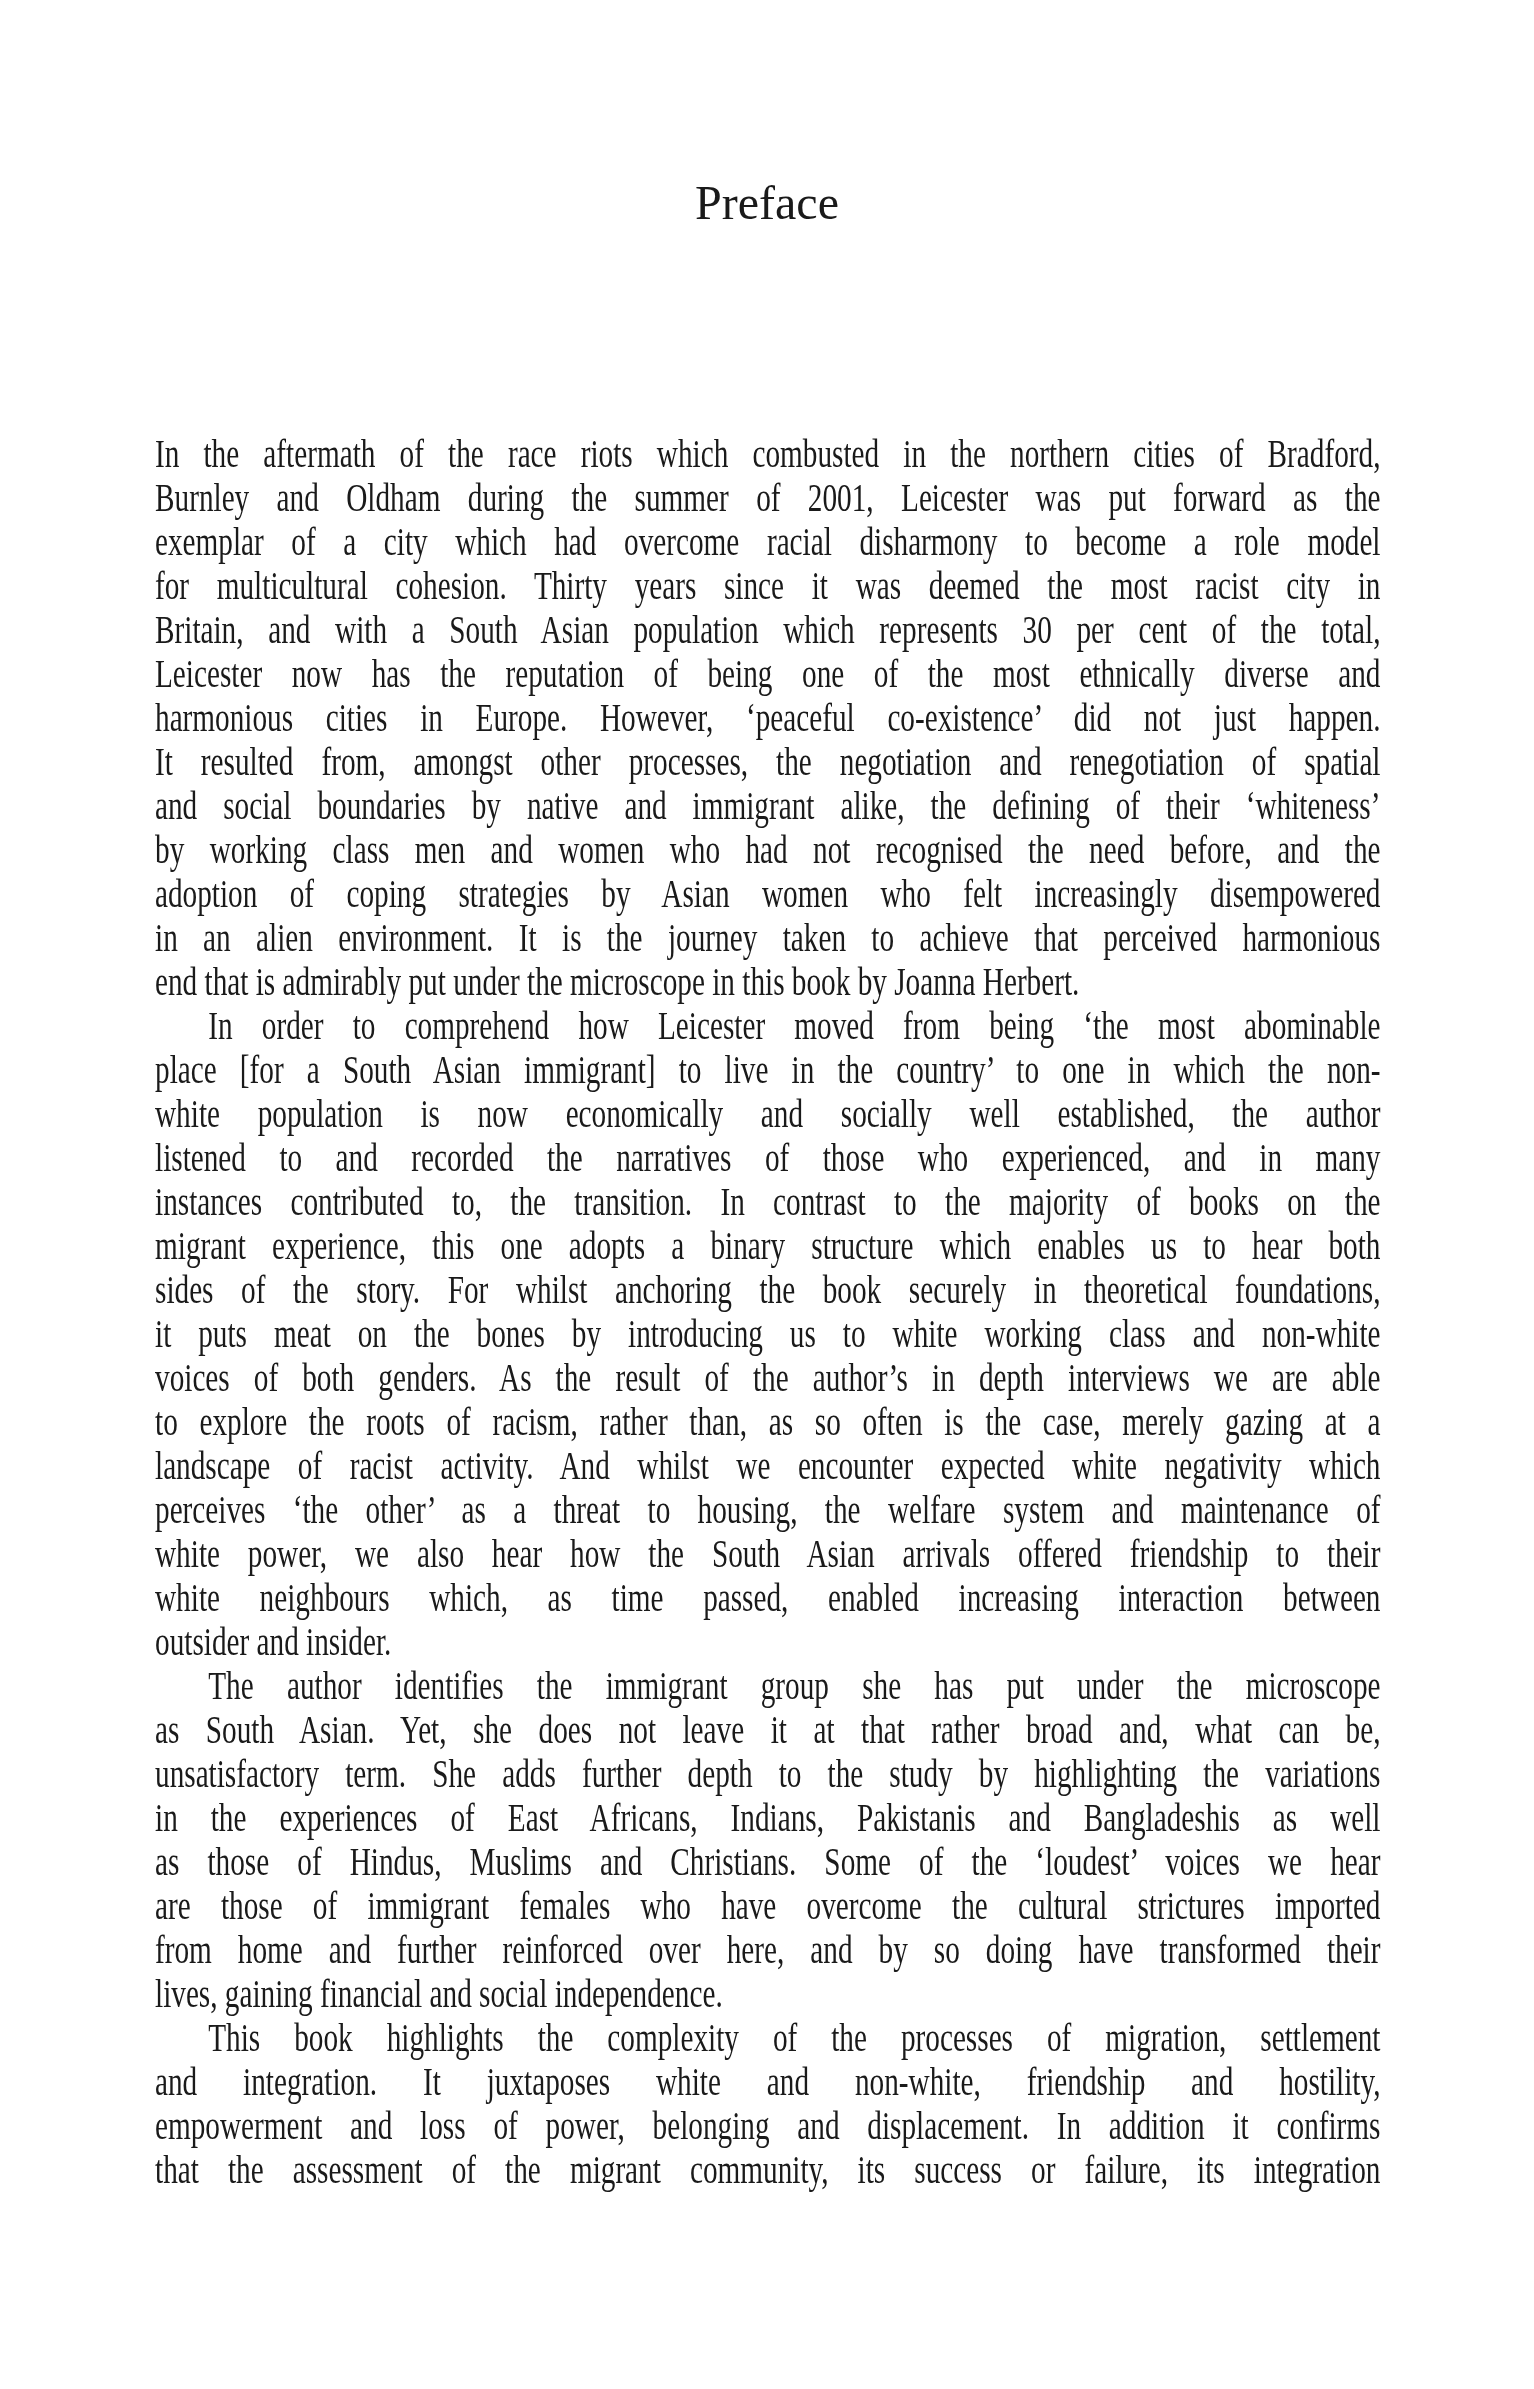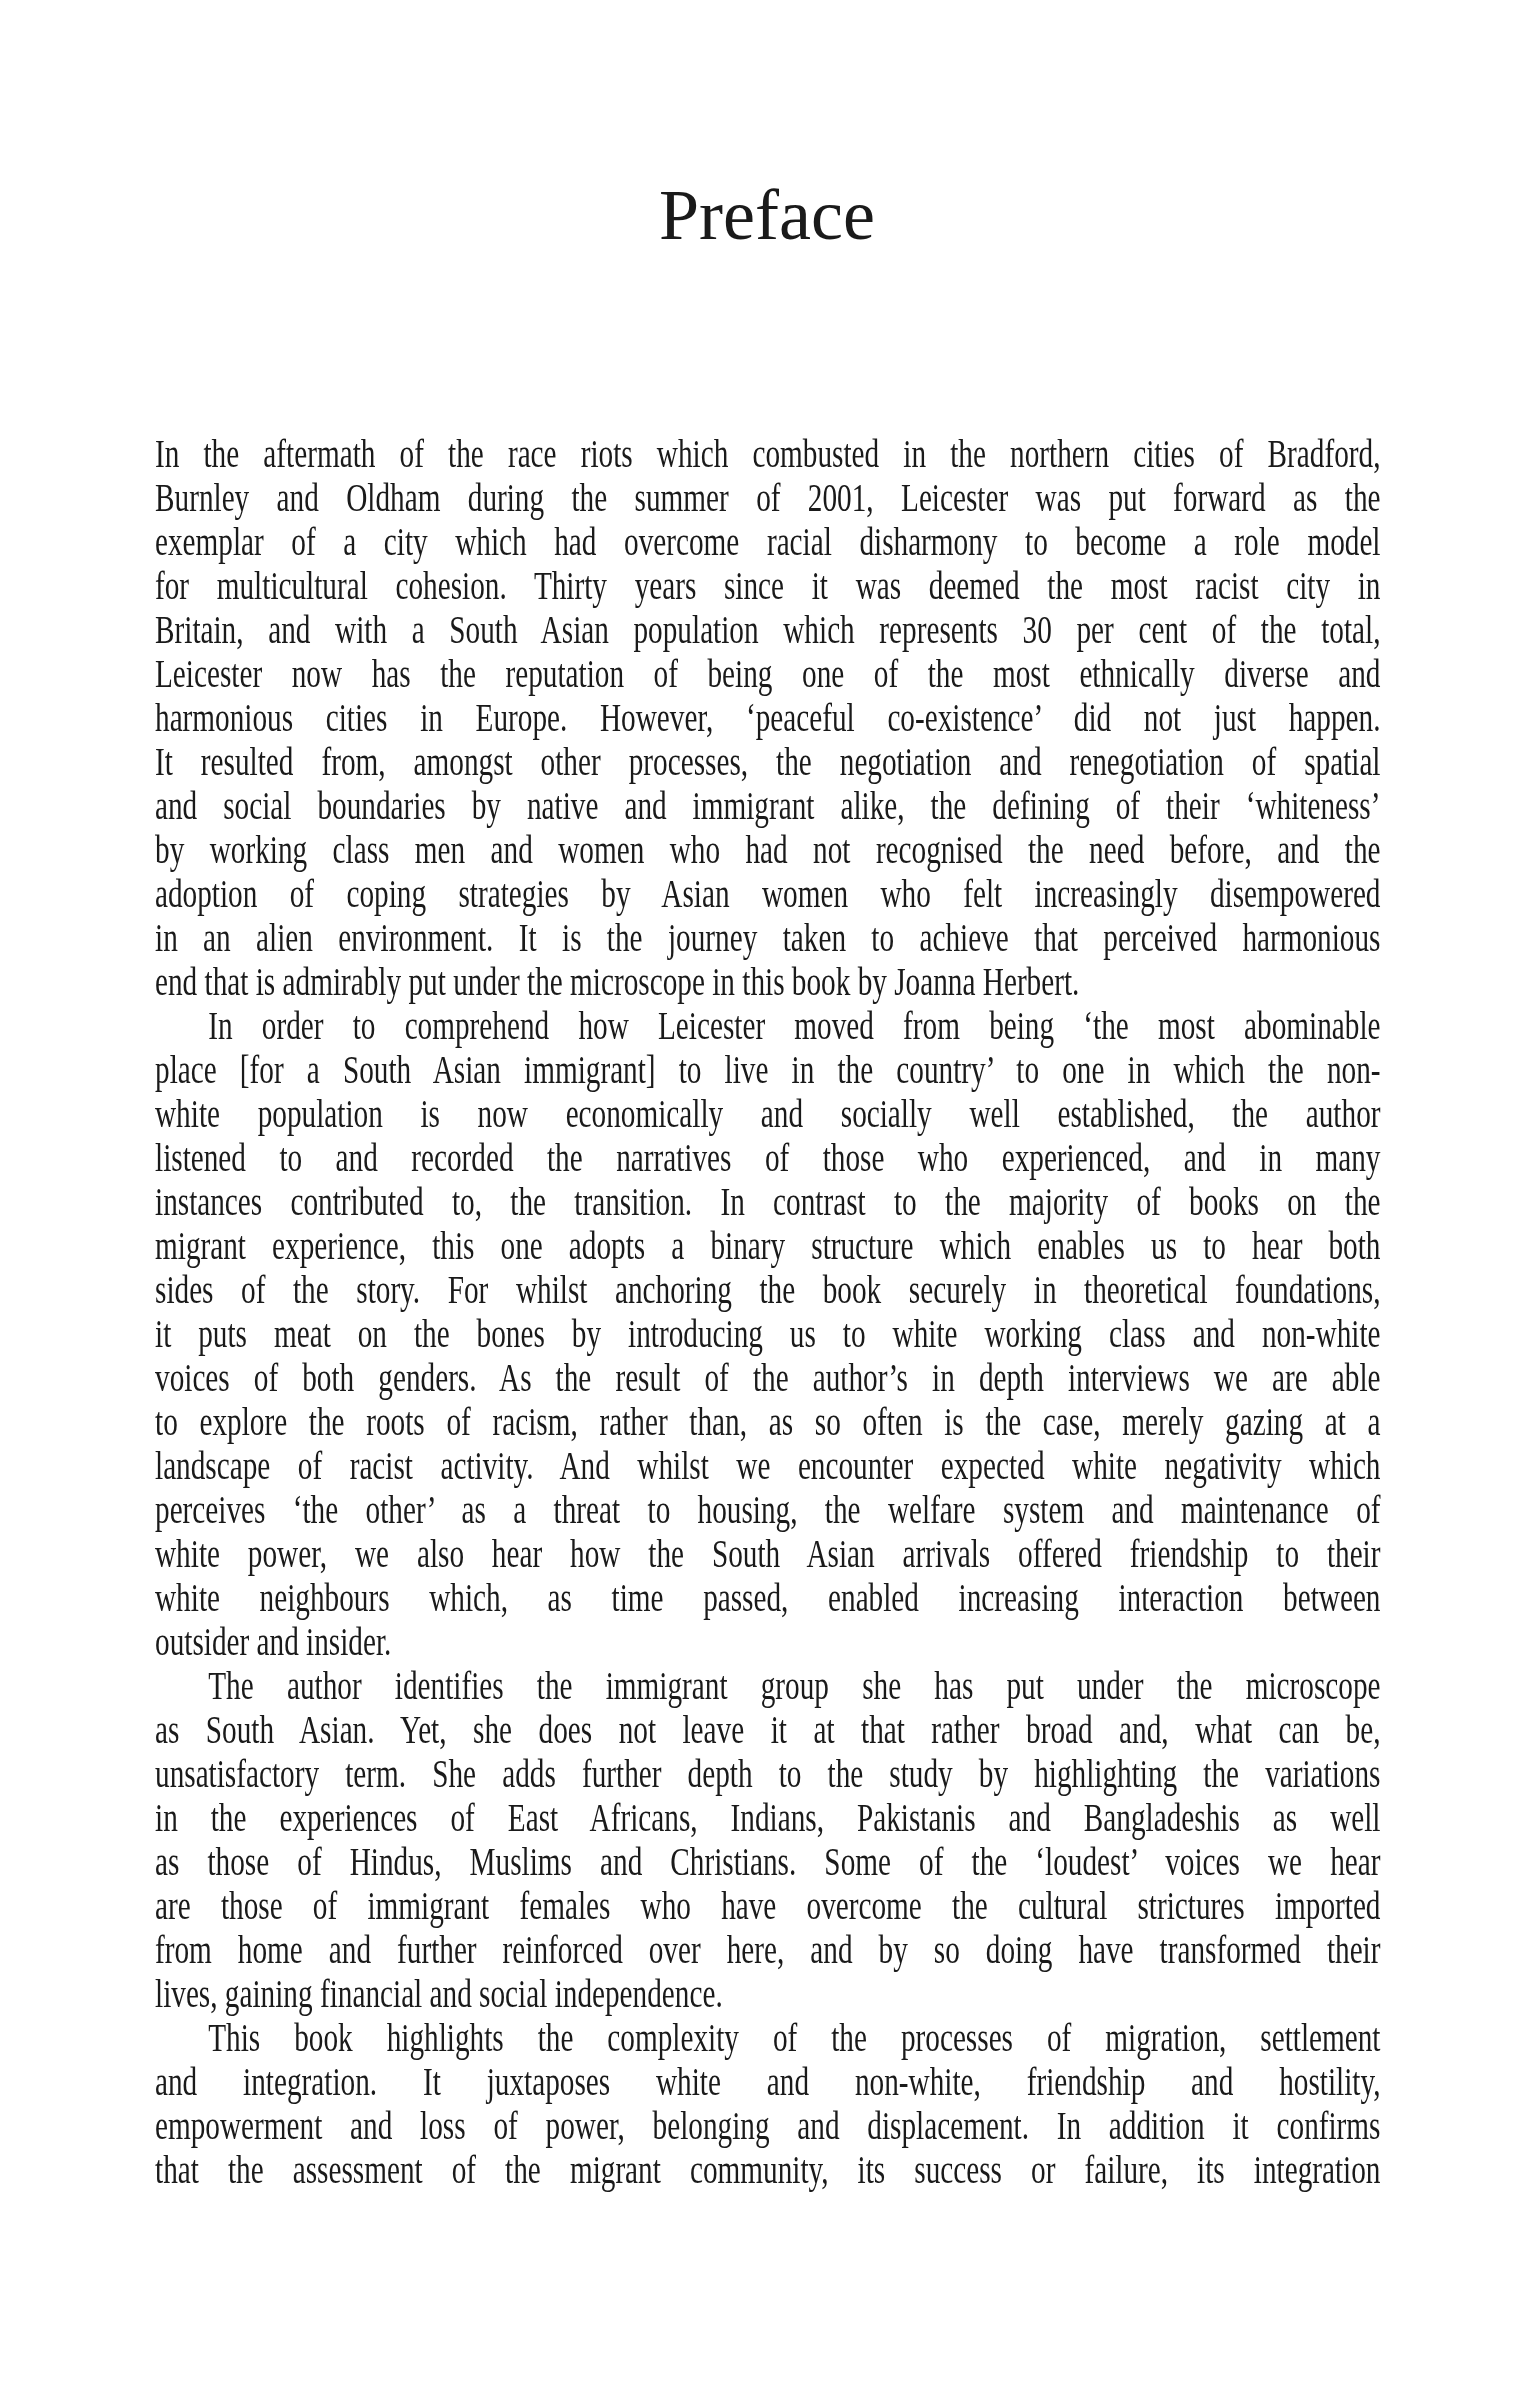--- a/index.html
+++ b/index.html
@@ -18,21 +18,21 @@
     font-family:"Liberation Serif","DejaVu Serif",serif;
     color:var(--text-color);
   }
   .title{
     position:absolute;
     top:179px;
     left:0;
     width:100%;
     margin:0;
     padding:0;
-    font-size:72px;
+    font-size:48px;
     font-weight:normal;
     line-height:1;
     text-align:center;
     color:var(--text-color);
   }
   
   .body-block{
     position:absolute;
     left:155px;
     top:432px;

